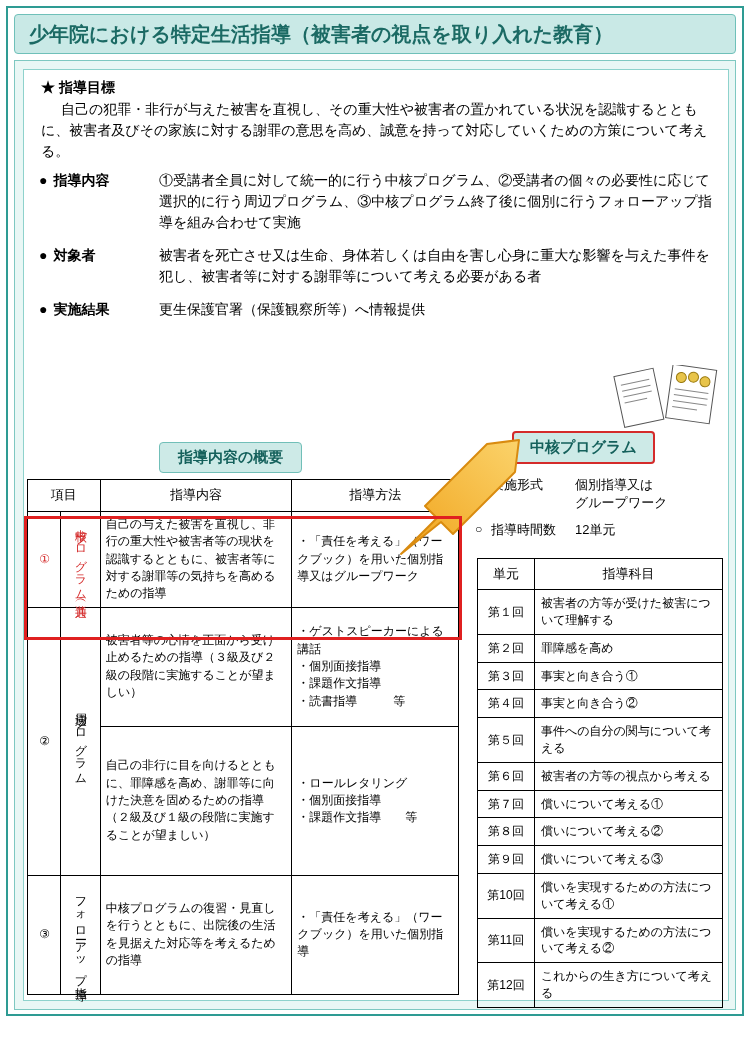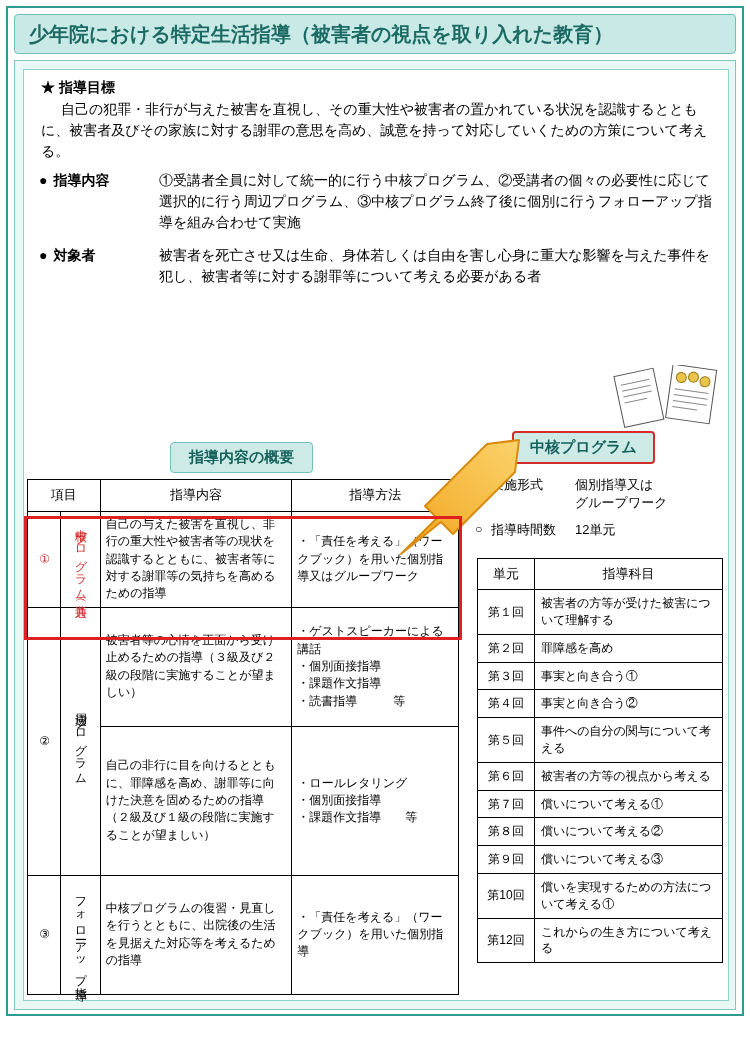--- a/index.html
+++ b/index.html
@@ -112,21 +112,21 @@
     background: #cdeae7;
     border: 2px solid #d42b2b;
     border-radius: 4px;
     padding: 5px 16px;
     font-size: 15px;
     font-weight: bold;
     color: #15615c;
   }
   .chip-wrap-left {
     position: absolute;
-    left: 155px;
+    left: 144px;
     top: 381px;
   }
   .chip-wrap-right {
     position: absolute;
     left: 497px;
     top: 370px;
   }
   
   .arrow {
     position: absolute;
@@ -280,20 +280,26 @@
         <div class="row-value">①受講者全員に対して統一的に行う中核プログラム、②受講者の個々の必要性に応じて選択的に行う周辺プログラム、③中核プログラム終了後に個別に行うフォローアップ指導を組み合わせて実施</div>
       </div>
 
       <div class="row-item">
         <div class="row-label">
           <span class="bullet">●</span><span>対象者</span>
         </div>
         <div class="row-value">被害者を死亡させ又は生命、身体若しくは自由を害し心身に重大な影響を与えた事件を犯し、被害者等に対する謝罪等について考える必要がある者</div>
       </div>
 
+      <div class="row-item">
+        <div class="row-label">
+          <span class="bullet">●</span><span>実施結果</span>
+        </div>
+        <div class="row-value">更生保護官署（保護観察所等）へ情報提供</div>
+      </div>
 
     </div>
 
     <svg class="papers" viewBox="0 0 110 66">
       <g transform="rotate(-12 30 33)">
         <rect x="6" y="6" width="40" height="52" fill="#ffffff" stroke="#555555" stroke-width="1"></rect>
         <line x1="11" y1="16" x2="40" y2="16" stroke="#888888" stroke-width="1"></line>
         <line x1="11" y1="22" x2="40" y2="22" stroke="#888888" stroke-width="1"></line>
         <line x1="11" y1="28" x2="40" y2="28" stroke="#888888" stroke-width="1"></line>
         <line x1="11" y1="34" x2="34" y2="34" stroke="#888888" stroke-width="1"></line>
@@ -433,20 +439,24 @@
       </tr>
       <tr>
         <td class="unit">第９回</td>
         <td>償いについて考える③</td>
       </tr>
       <tr>
         <td class="unit">第10回</td>
         <td>償いを実現するための方法について考える①</td>
       </tr>
       <tr>
+        <td class="unit">第11回</td>
+        <td>償いを実現するための方法について考える②</td>
+      </tr>
+      <tr>
         <td class="unit">第12回</td>
         <td>これからの生き方について考える</td>
       </tr>
     </tbody>
       </table>
 
   </div>
 </div>
 
 <div class="source">出典：法務省資料による。</div>

